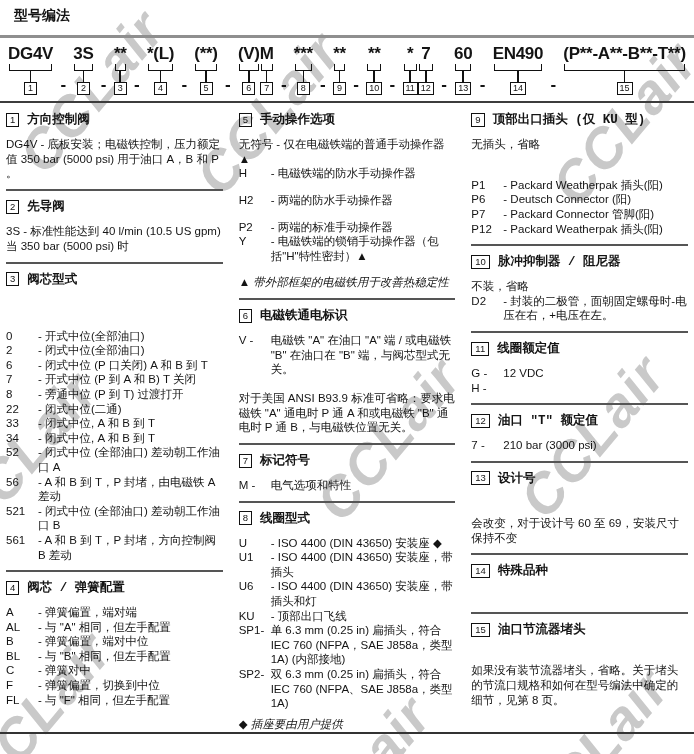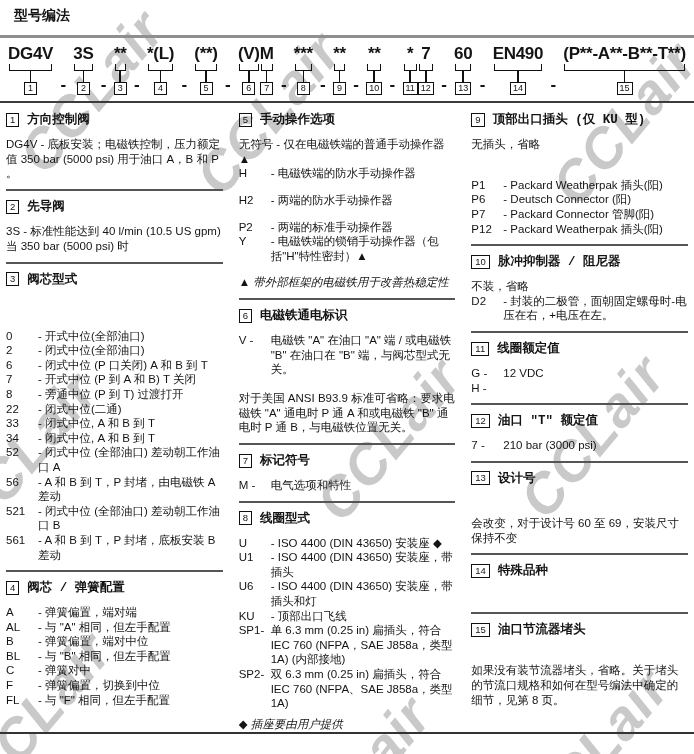--- a/index.html
+++ b/index.html
@@ -221,21 +221,21 @@
             <div class="pair">
               <span class="code">56</span>
               <span class="desc">- A 和 B 到 T，P 封堵，由电磁铁 A 差动</span>
             </div>
             <div class="pair">
               <span class="code">521</span>
               <span class="desc">- 闭式中位 (全部油口) 差动朝工作油口 B</span>
             </div>
             <div class="pair">
               <span class="code">561</span>
-              <span class="desc">- A 和 B 到 T，P 封堵，底板安装 B 差动</span>
+              <span class="desc">- A 和 B 到 T，P 封堵，方向控制阀 B 差动</span>
             </div>
           </section>
           <section class="section">
             <div class="sec-header">
               <span class="sec-num">4</span>
               <span class="sec-title">阀芯 / 弹簧配置</span>
             </div>
             <div class="pair">
               <span class="code">A</span>
               <span class="desc">- 弹簧偏置，端对端</span>

